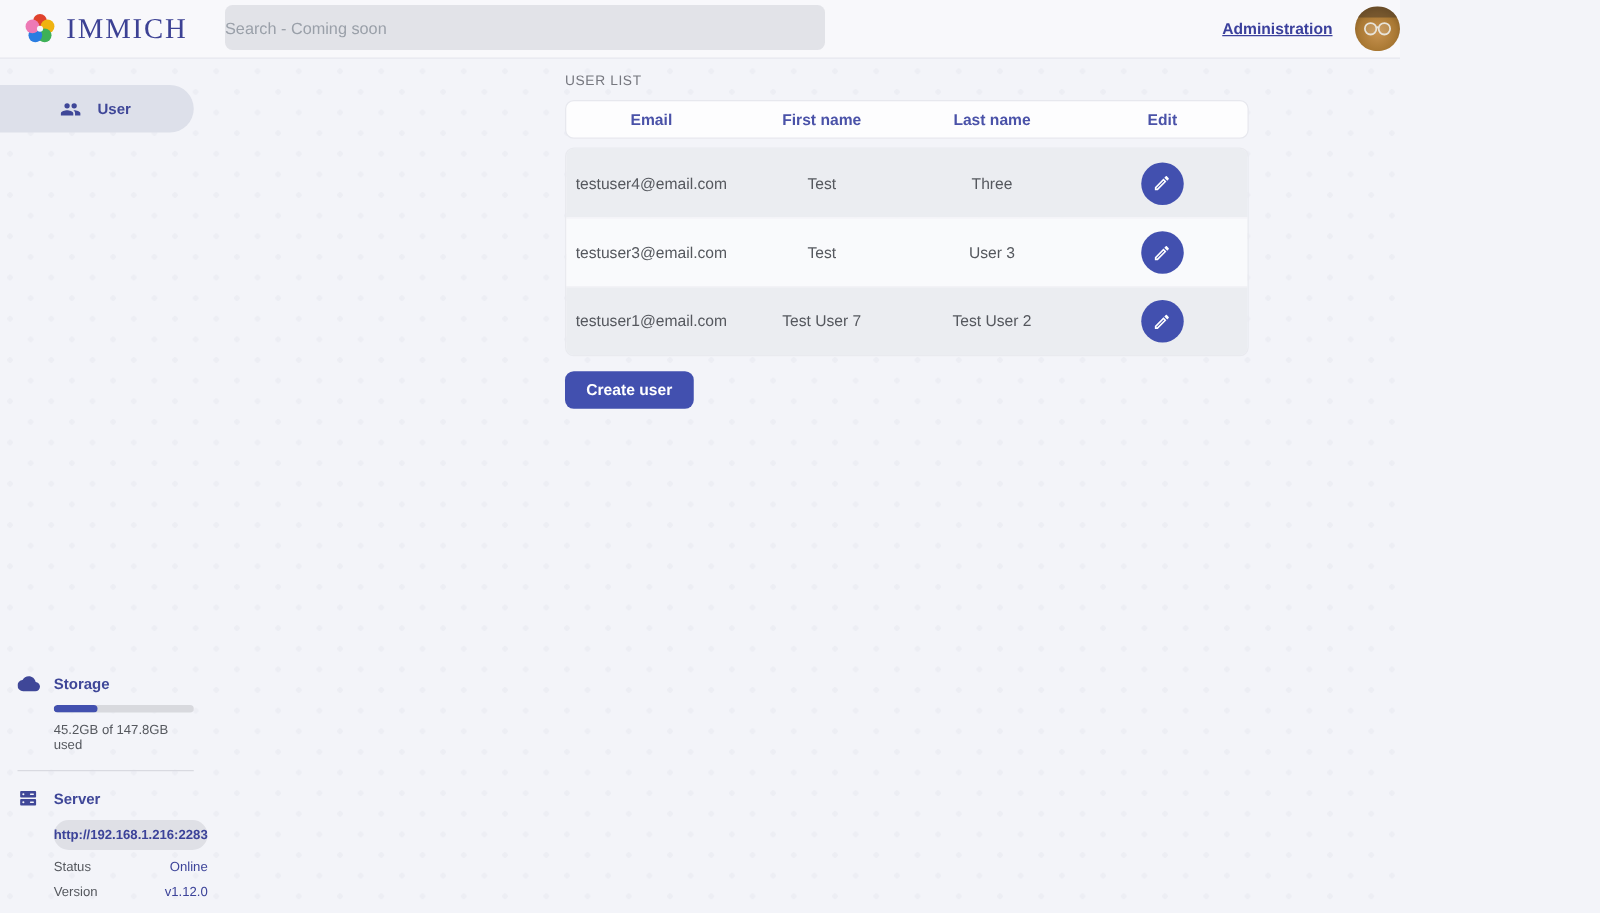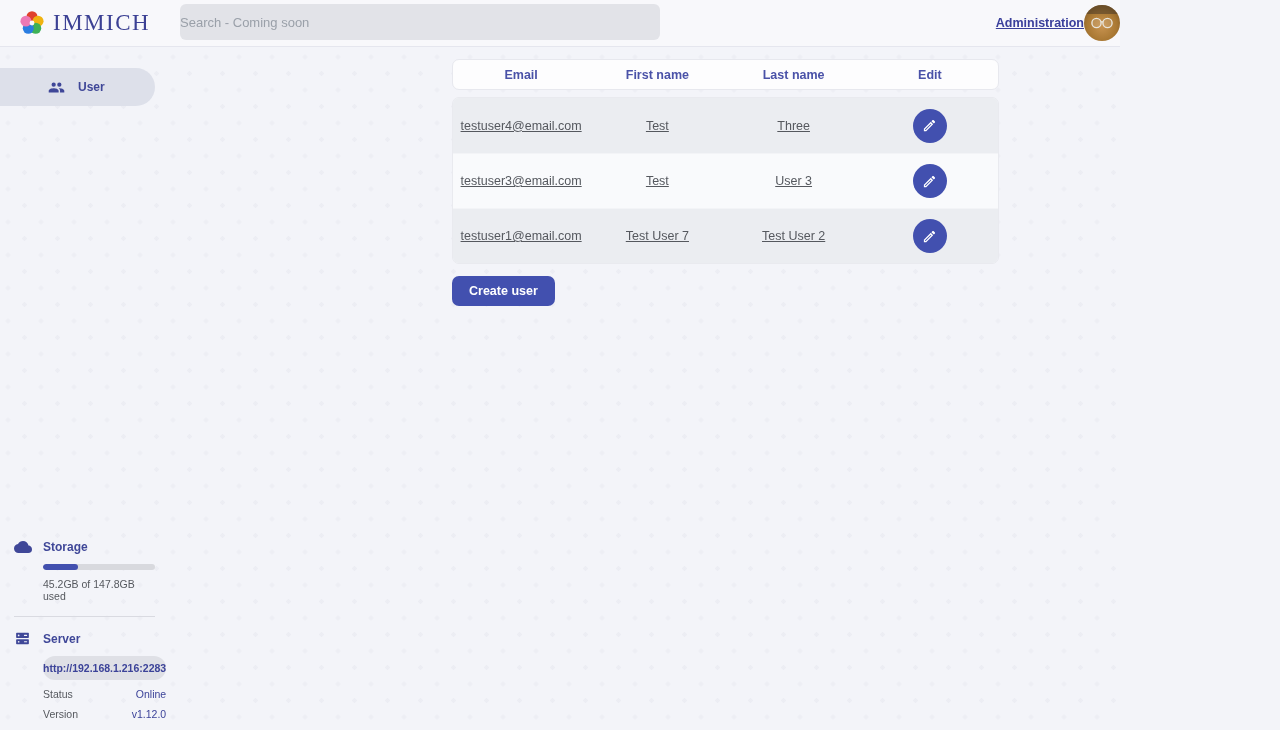--- a/index.html
+++ b/index.html
@@ -27,21 +27,21 @@
     color: #3c4194; font-weight: 400;
   }
   .search {
     position: absolute; left: 180px; top: 4px;
     width: 480px; height: 36px;
     background: #e2e3e8; border: none; border-radius: 6px;
     font-size: 13px; color: #55585e;
     outline: none;
   }
   .search::placeholder { color: #9aa0a9; }
-  .nav-right { margin-left: auto; display: flex; align-items: center; padding-right: 0; }
+  .nav-right { margin-left: auto; display: flex; align-items: center; gap: 18px; padding-right: 0; }
   .admin-link {
     font-size: 12.5px; font-weight: 700; color: #3b409c;
     text-decoration: underline; cursor: pointer;
   }
   .avatar {
     width: 36px; height: 36px; border-radius: 50%; overflow: hidden;
     cursor: pointer; flex: 0 0 36px;
   }
 
   
@@ -93,21 +93,21 @@
 
   .user-table { width: 547px; }
   .t-head {
     background: #fdfdfe; border: 1px solid #e7e8ee; border-radius: 7px;
     height: 31px; display: flex; align-items: center; margin-bottom: 7px;
   }
   .t-head .th {
     flex: 1; text-align: center;
     font-size: 12.5px; font-weight: 600; color: #4a52a8;
   }
-  .t-body { border-radius: 7px; overflow: hidden; border: 1px solid #e9eaef; text-decoration: underline; }
+  .t-body { border-radius: 7px; overflow: hidden; border: 1px solid #e9eaef; }
   .t-row { height: 55px; display: flex; align-items: center; }
   .t-row:nth-child(odd) { background: #ebedf1; }
   .t-row:nth-child(even) { background: #f9fafc; }
   .t-row + .t-row { border-top: 1px solid #f3f4f7; }
   .t-row .td { flex: 1; text-align: center; font-size: 12.5px; color: #55585e; }
   .edit-btn {
     width: 34px; height: 34px; border-radius: 50%;
     background: #4250af; border: none; cursor: pointer;
     display: inline-flex; align-items: center; justify-content: center;
   }
@@ -213,20 +213,21 @@
             <span class="k">Version</span>
             <span class="v">v1.12.0</span>
           </div>
         </div>
       </div>
     </aside>
 
     <main class="main">
 
       <div class="page-body">
+        <div class="section-label">USER LIST</div>
 
         <div class="user-table">
           <div class="t-head">
             <div class="th">Email</div>
             <div class="th">First name</div>
             <div class="th">Last name</div>
             <div class="th">Edit</div>
           </div>
 
           <div class="t-body">

